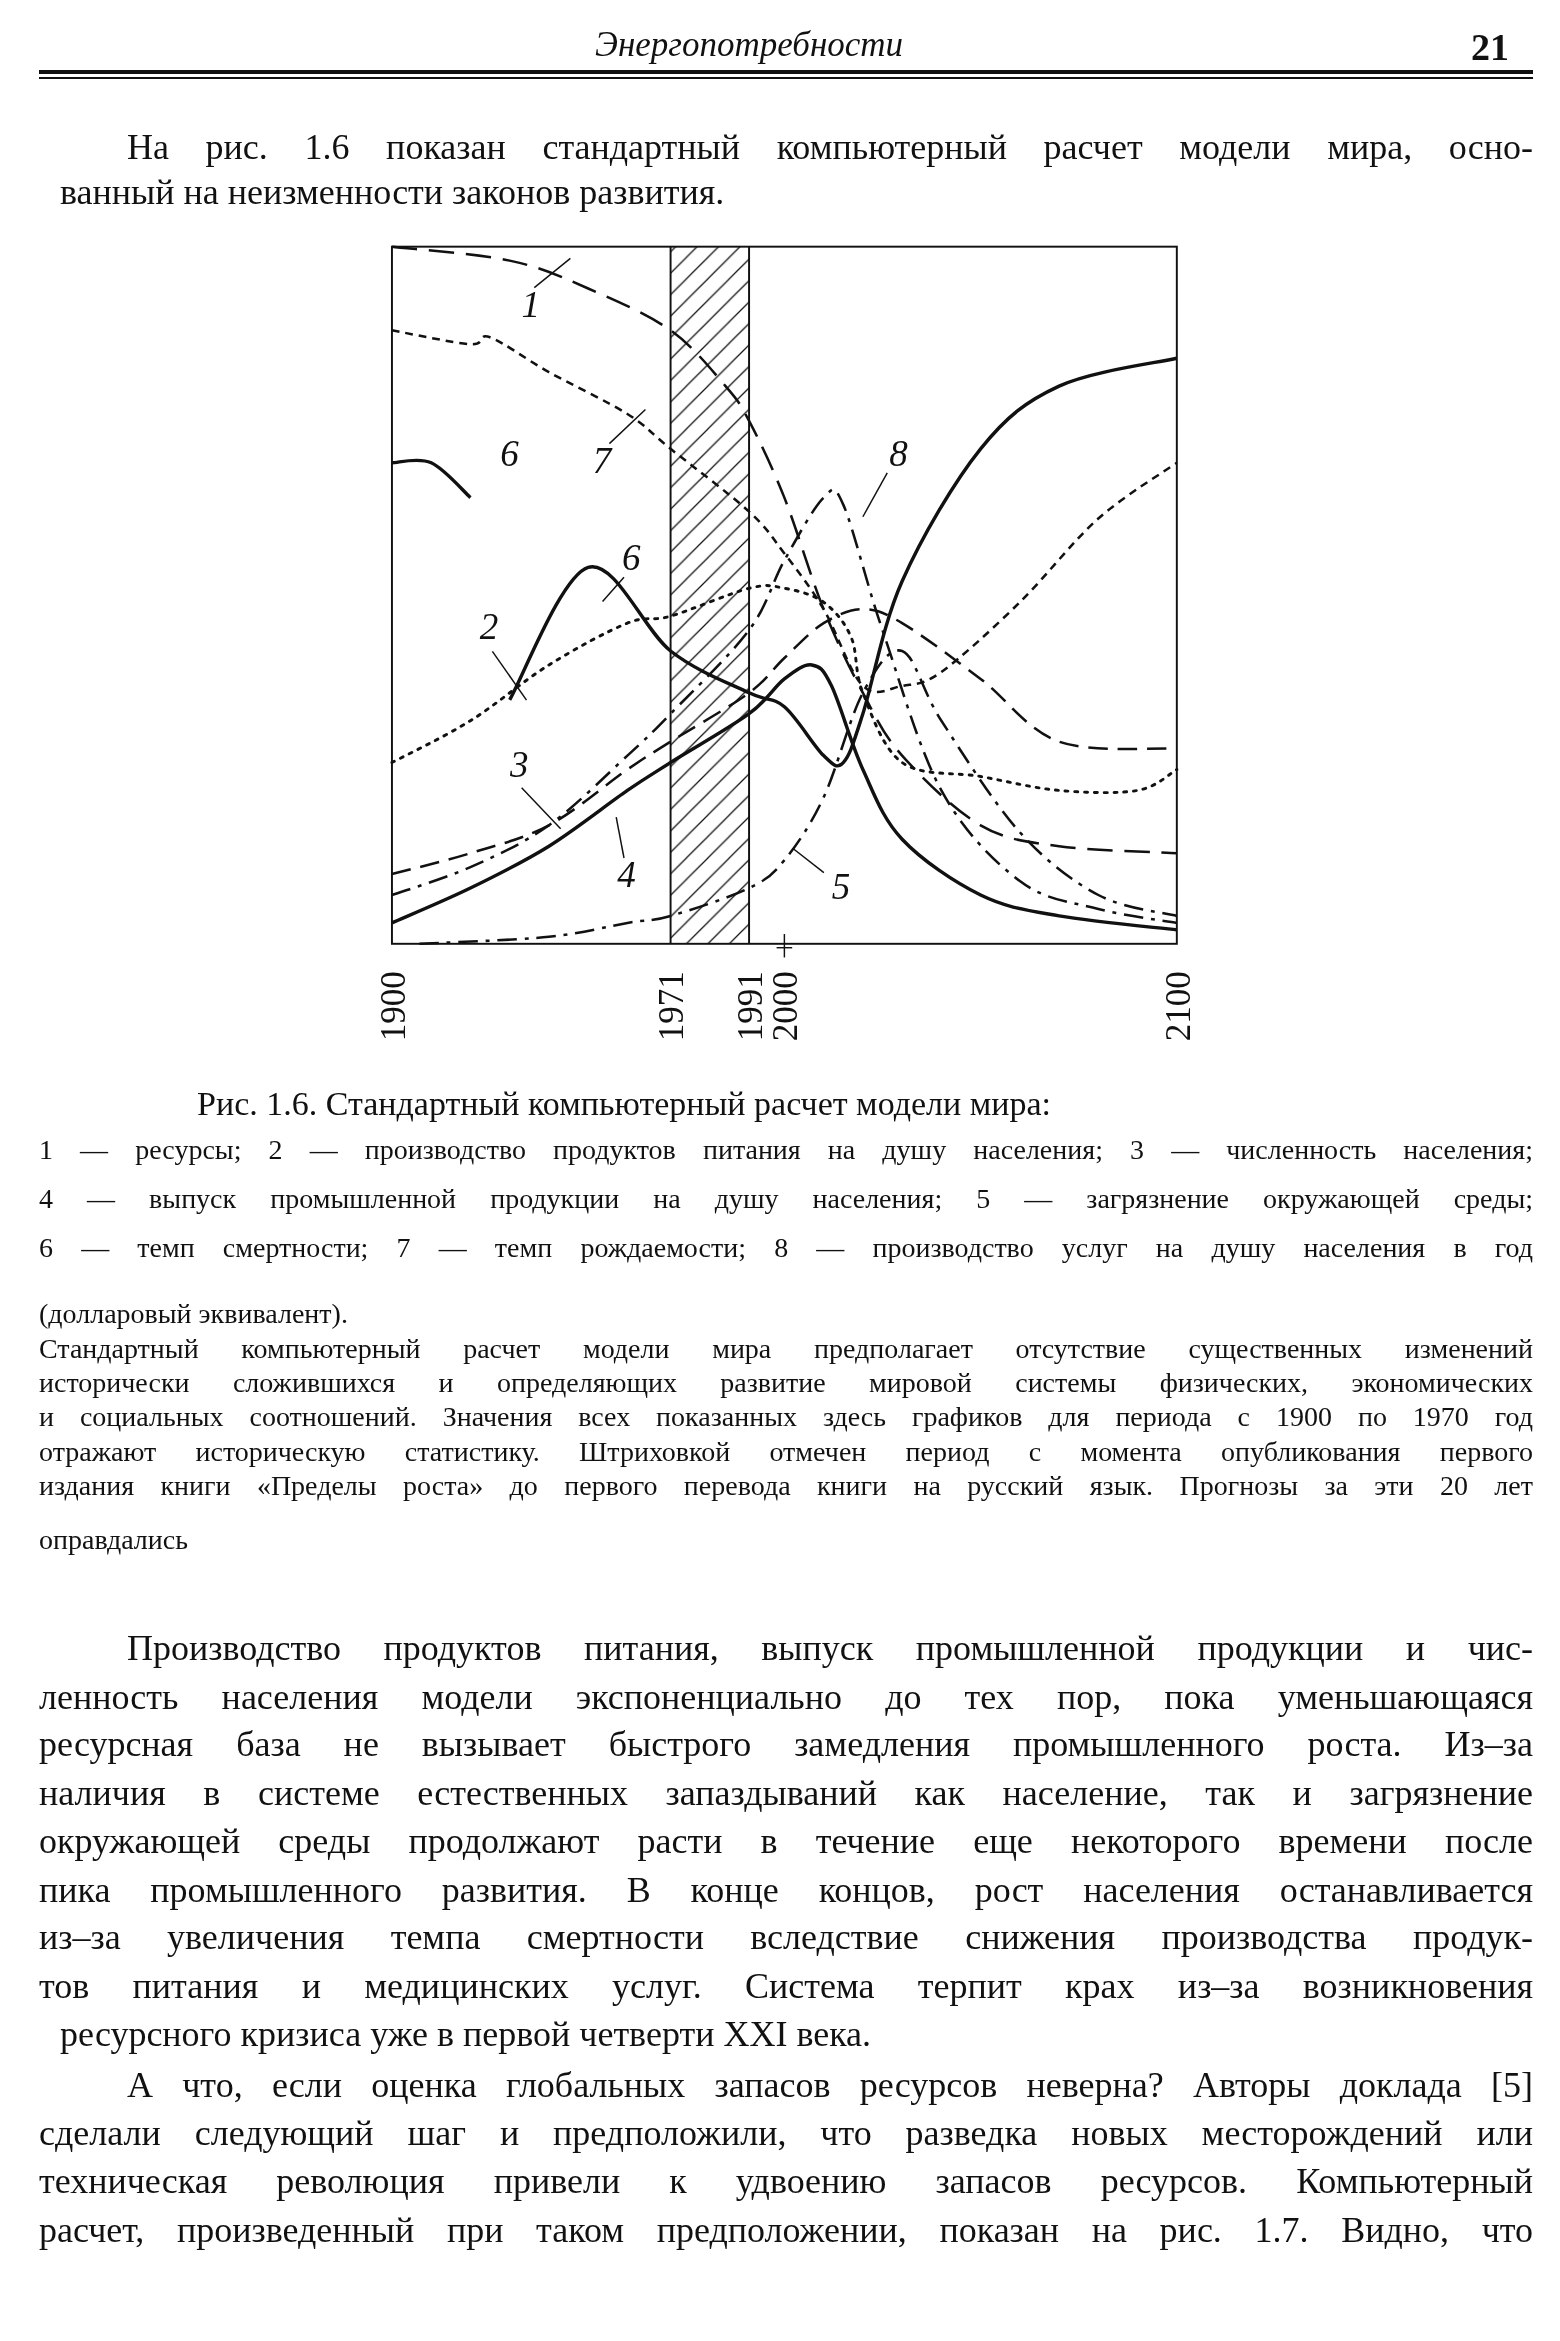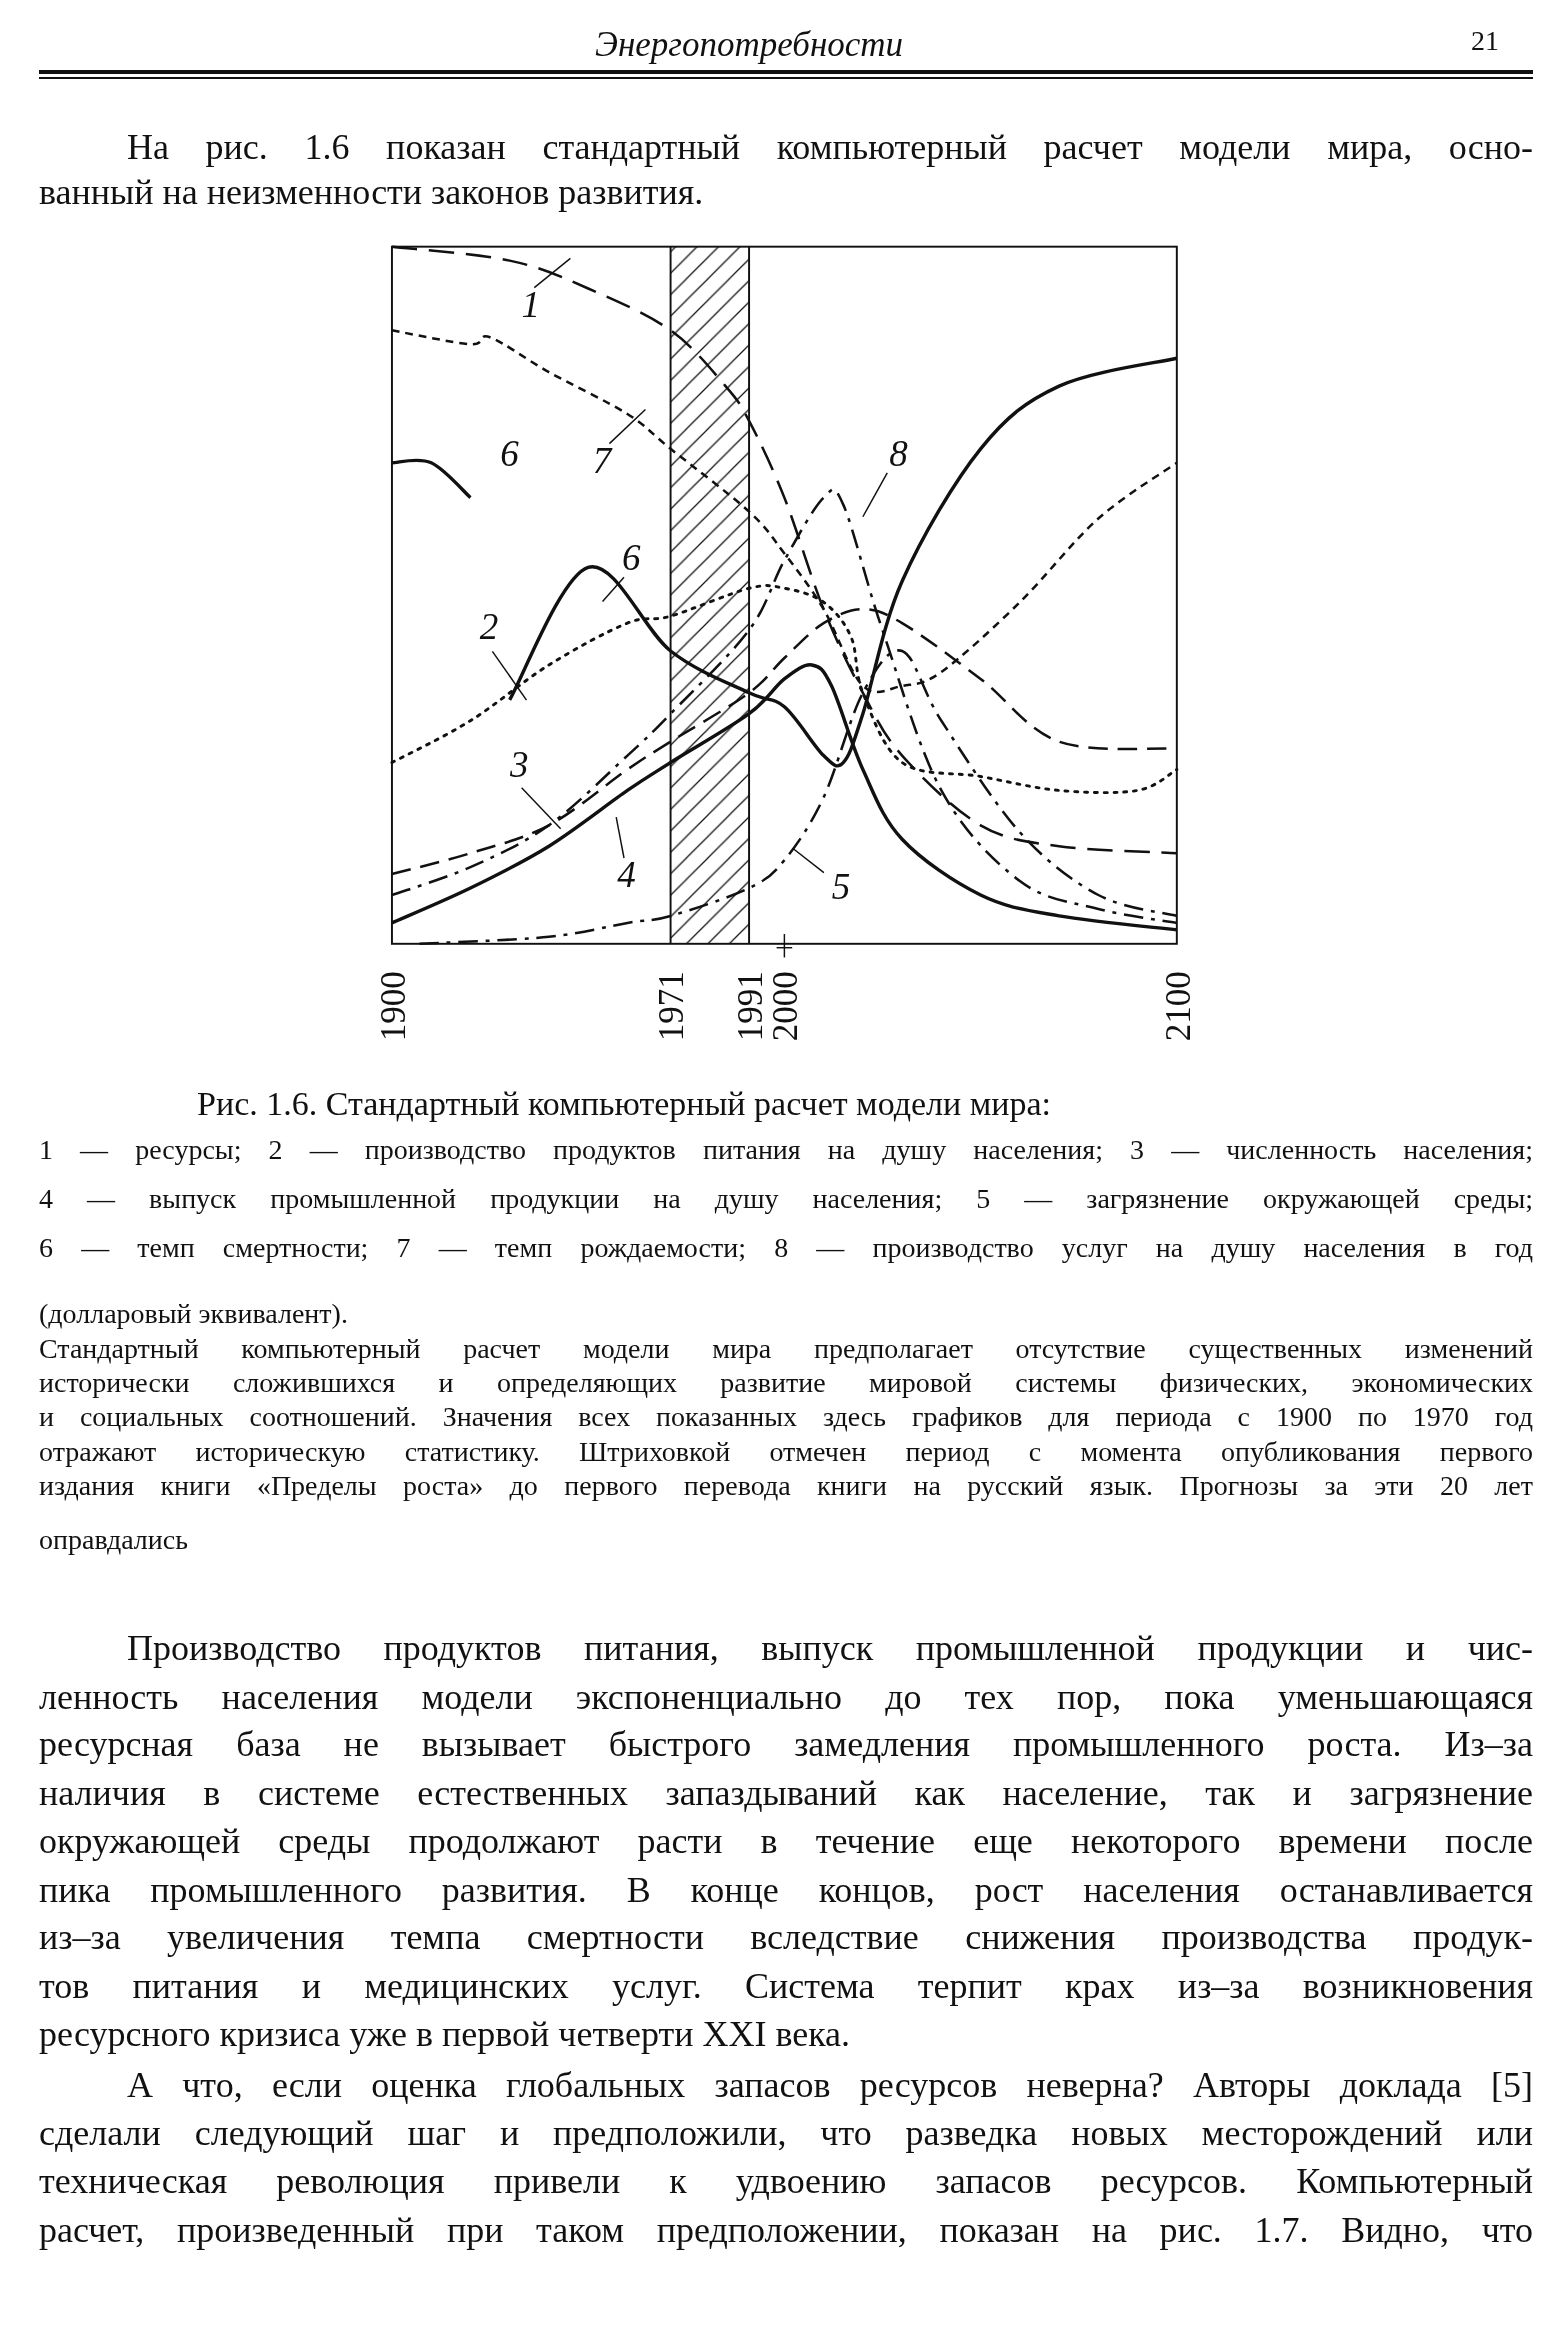--- a/index.html
+++ b/index.html
@@ -1,24 +1,24 @@
 <!DOCTYPE html>
 <html><head>
 <meta charset="utf-8">
 <style>
   html,body{margin:0;padding:0;background:#fff;}
   body{width:1560px;height:2342px;position:relative;overflow:hidden;font-family:"Liberation Serif","DejaVu Serif",serif;color:#111;}
   .abs{position:absolute;}
   #running-head{left:0;top:25px;width:1356px;height:43px;padding-left:12px;}
   #head-title{position:absolute;left:595px;top:0;font-style:italic;font-size:35px;}
-  #page-num{position:absolute;left:1471px;top:0;font-size:28px;}
+  #page-num{position:absolute;left:1471px;top:0;font-size:38px;font-weight:bold;}
   #rule1{left:39px;top:70px;width:1494px;height:3.9px;background:#111;}
   #rule2{left:39px;top:77px;width:1494px;height:2px;background:#111;}
   .big{font-size:36px;line-height:45px;text-align:justify;text-align-last:justify;}
-  .big.last{text-align-last:left;}
+  .big.last{text-align-last:left;margin-left:21px;}
   .small{font-size:28px;line-height:34px;text-align:justify;text-align-last:justify;}
   .small.last{text-align-last:left;margin-top:20px;}
   .line{position:absolute;left:39px;width:1494px;white-space:nowrap;}
   .indent{left:127px;width:1406px;}
   #chart{position:absolute;left:0;top:0;}
   #fig-title{position:absolute;left:0;width:1248px;top:1085px;text-align:center;font-size:34px;}
 </style>
 </head>
 <body>
 

